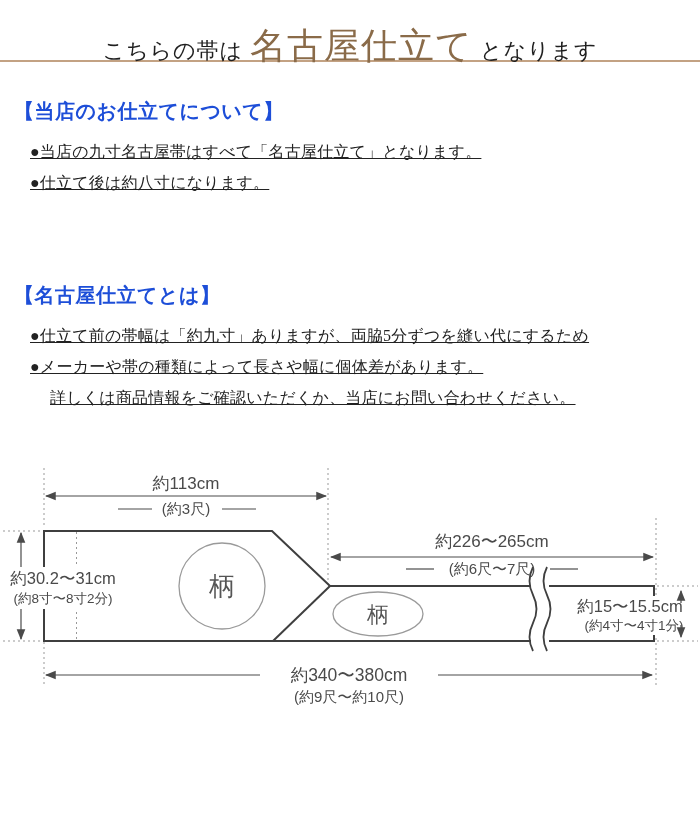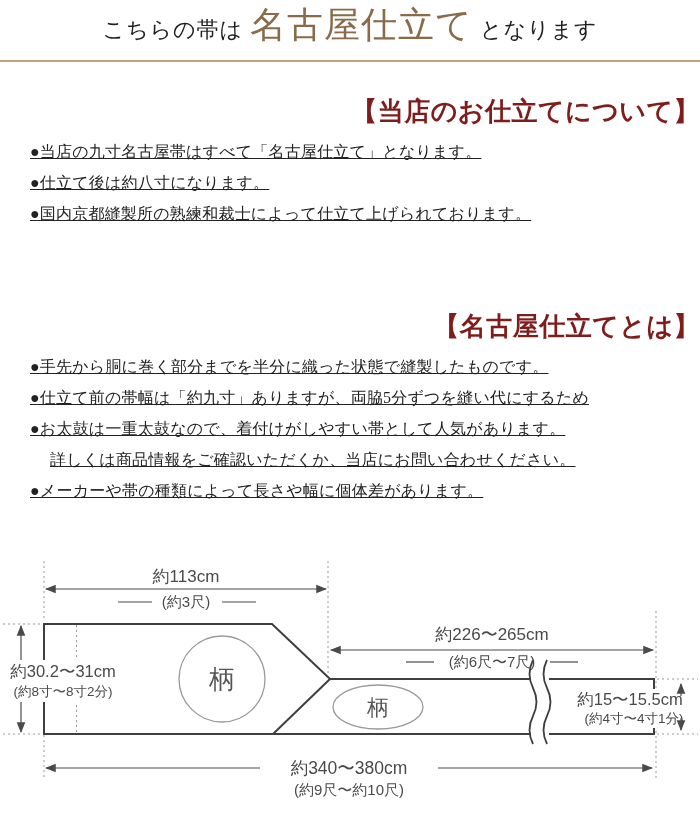--- a/index.html
+++ b/index.html
@@ -8,37 +8,36 @@
     background:#ffffff;
     font-family:"Liberation Serif","DejaVu Serif",serif;
     color:#222222;
     overflow:hidden;
   }
   
   .page-header{
     box-sizing:border-box;
     height:62px;
     text-align:center;
-    padding-top:1px;
+    padding-top:22px;
     border-bottom:2px solid #c3a283;
   }
   .title-prefix,.title-suffix{
     font-size:22px;color:#1f1f1f;letter-spacing:1px;
   }
   .title-highlight{
     font-size:36px;color:#8a6b49;margin:0 7px;letter-spacing:1px;
   }
   
   .section-title{
-    font-size:26px;
-    color:#7f1d1d;
+    font-size:20px;
+    color:#1d4ed8;
     margin:0 0 0 14px;
     line-height:31px;
     letter-spacing:0.5px;
-    text-align:right;
   }
   .sec1-title{margin-top:34px;}
   .sec2-title{margin-top:82px;}
   .bullets{margin:9px 0 0 30px;}
   .bullet-line{
     font-size:16px;
     line-height:31px;
     color:#222222;
     letter-spacing:0.2px;
     white-space:nowrap;
@@ -61,32 +60,29 @@
 
 <header class="page-header">
   <span class="title-prefix">こちらの帯は</span><span class="title-highlight">名古屋仕立て</span><span class="title-suffix">となります</span>
 </header>
 
 <section>
   <h2 class="section-title sec1-title">【当店のお仕立てについて】</h2>
   <div class="bullets">
     <div class="bullet-line">●当店の九寸名古屋帯はすべて「名古屋仕立て」となります。</div>
     <div class="bullet-line">●仕立て後は約八寸になります。</div>
-    <div class="bullet-line">●国内京都縫製所の熟練和裁士によって仕立て上げられております。</div>
   </div>
 </section>
 
 <section>
   <h2 class="section-title sec2-title">【名古屋仕立てとは】</h2>
   <div class="bullets">
-    <div class="bullet-line">●手先から胴に巻く部分までを半分に織った状態で縫製したものです。</div>
     <div class="bullet-line">●仕立て前の帯幅は「約九寸」ありますが、両脇5分ずつを縫い代にするため</div>
-    <div class="bullet-line">●お太鼓は一重太鼓なので、着付けがしやすい帯として人気があります。</div>
+    <div class="bullet-line">●メーカーや帯の種類によって長さや幅に個体差があります。</div>
     <div class="bullet-line cont">詳しくは商品情報をご確認いただくか、当店にお問い合わせください。</div>
-    <div class="bullet-line">●メーカーや帯の種類によって長さや幅に個体差があります。</div>
   </div>
 </section>
 
 <div class="diagram">
 <svg width="700" height="252" viewBox="0 0 700 252">
   <defs>
     <marker id="ah" viewBox="0 0 10 10" refX="9" refY="5" markerWidth="9" markerHeight="9" orient="auto-start-reverse">
       <path d="M0,1 L10,5 L0,9 z" fill="#4a4a4a"></path>
     </marker>
   </defs>

